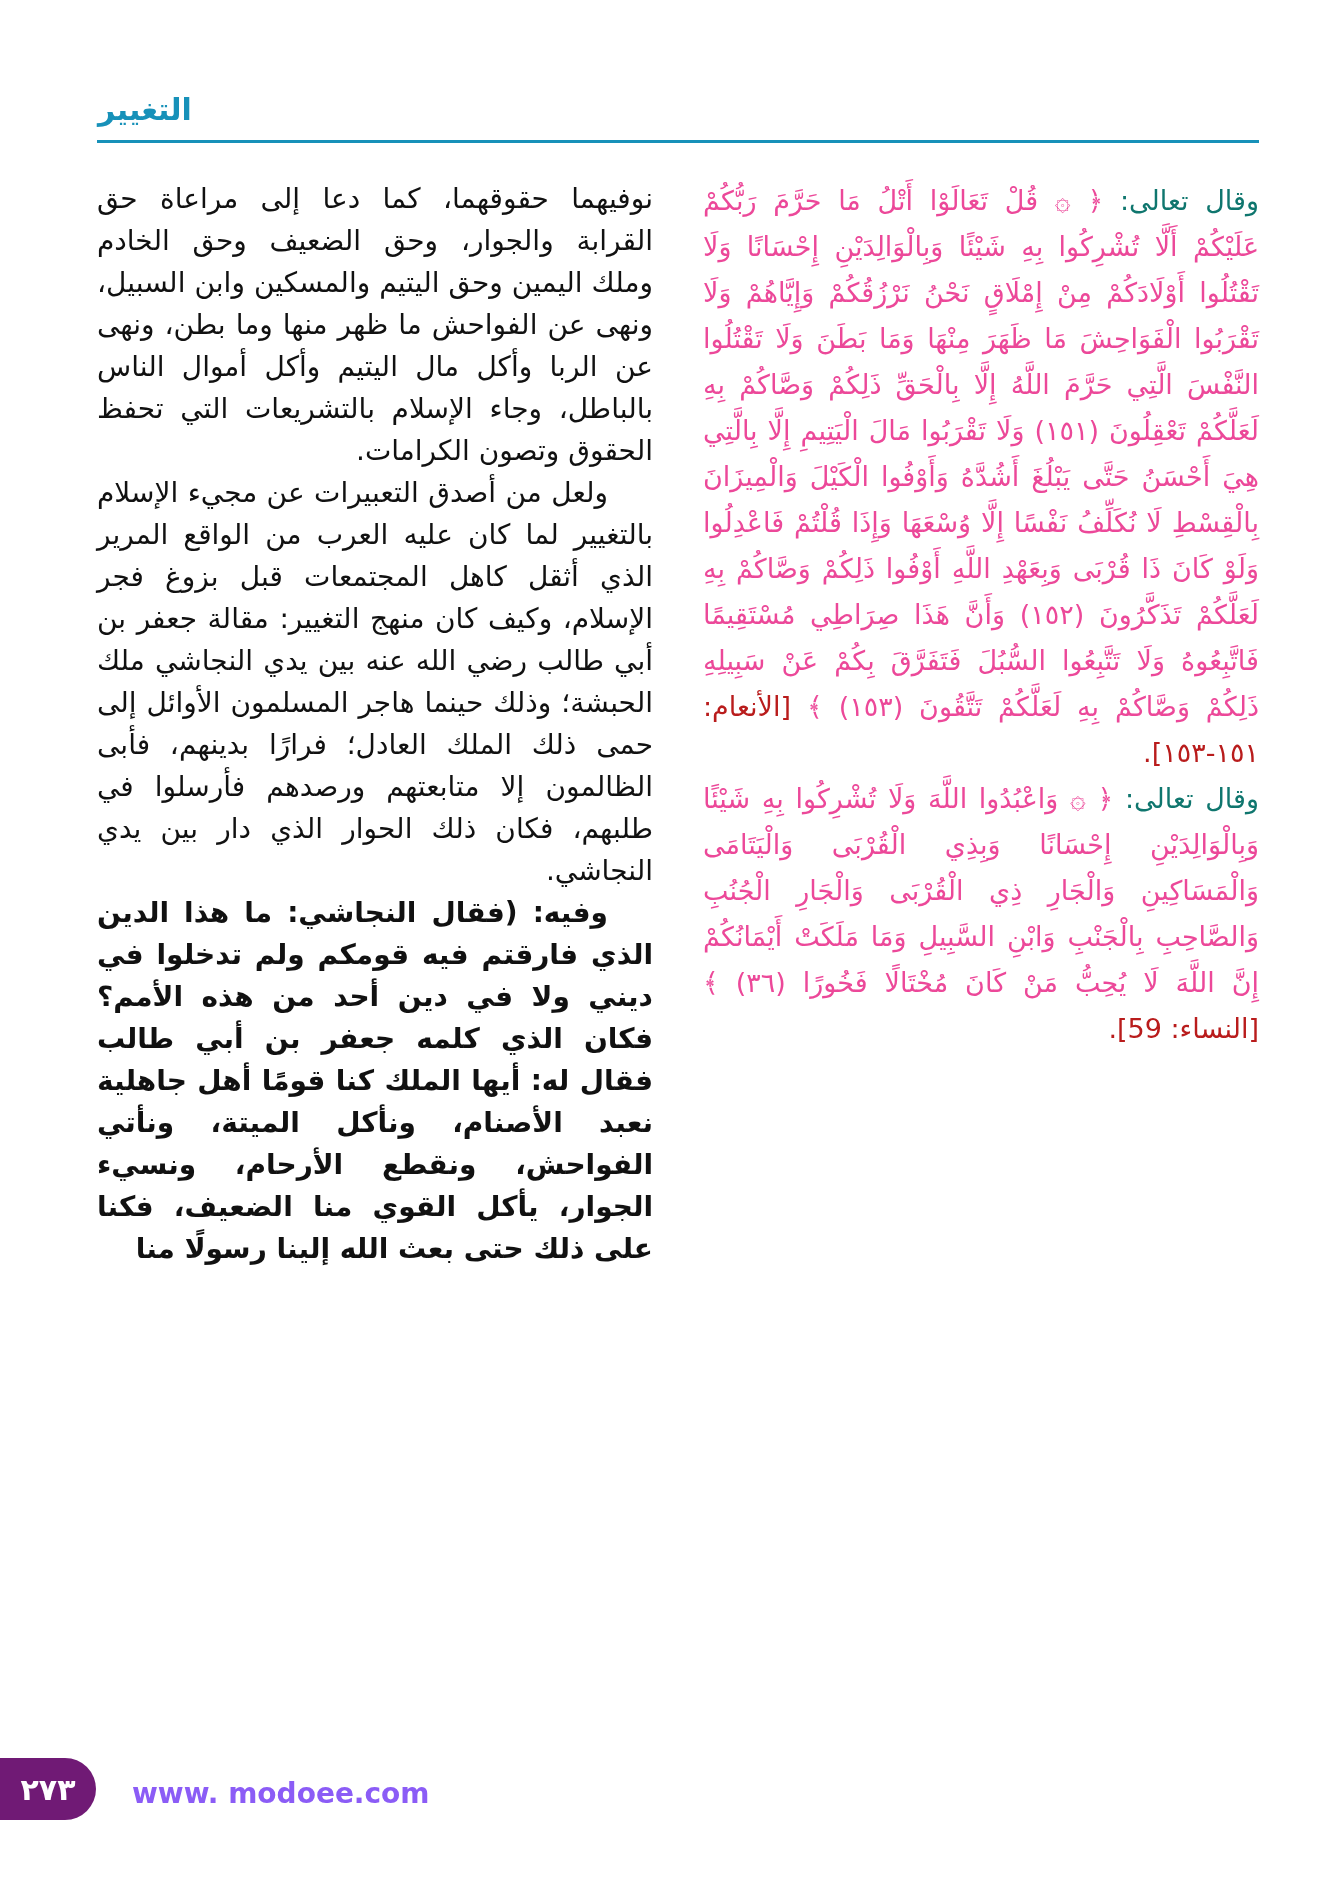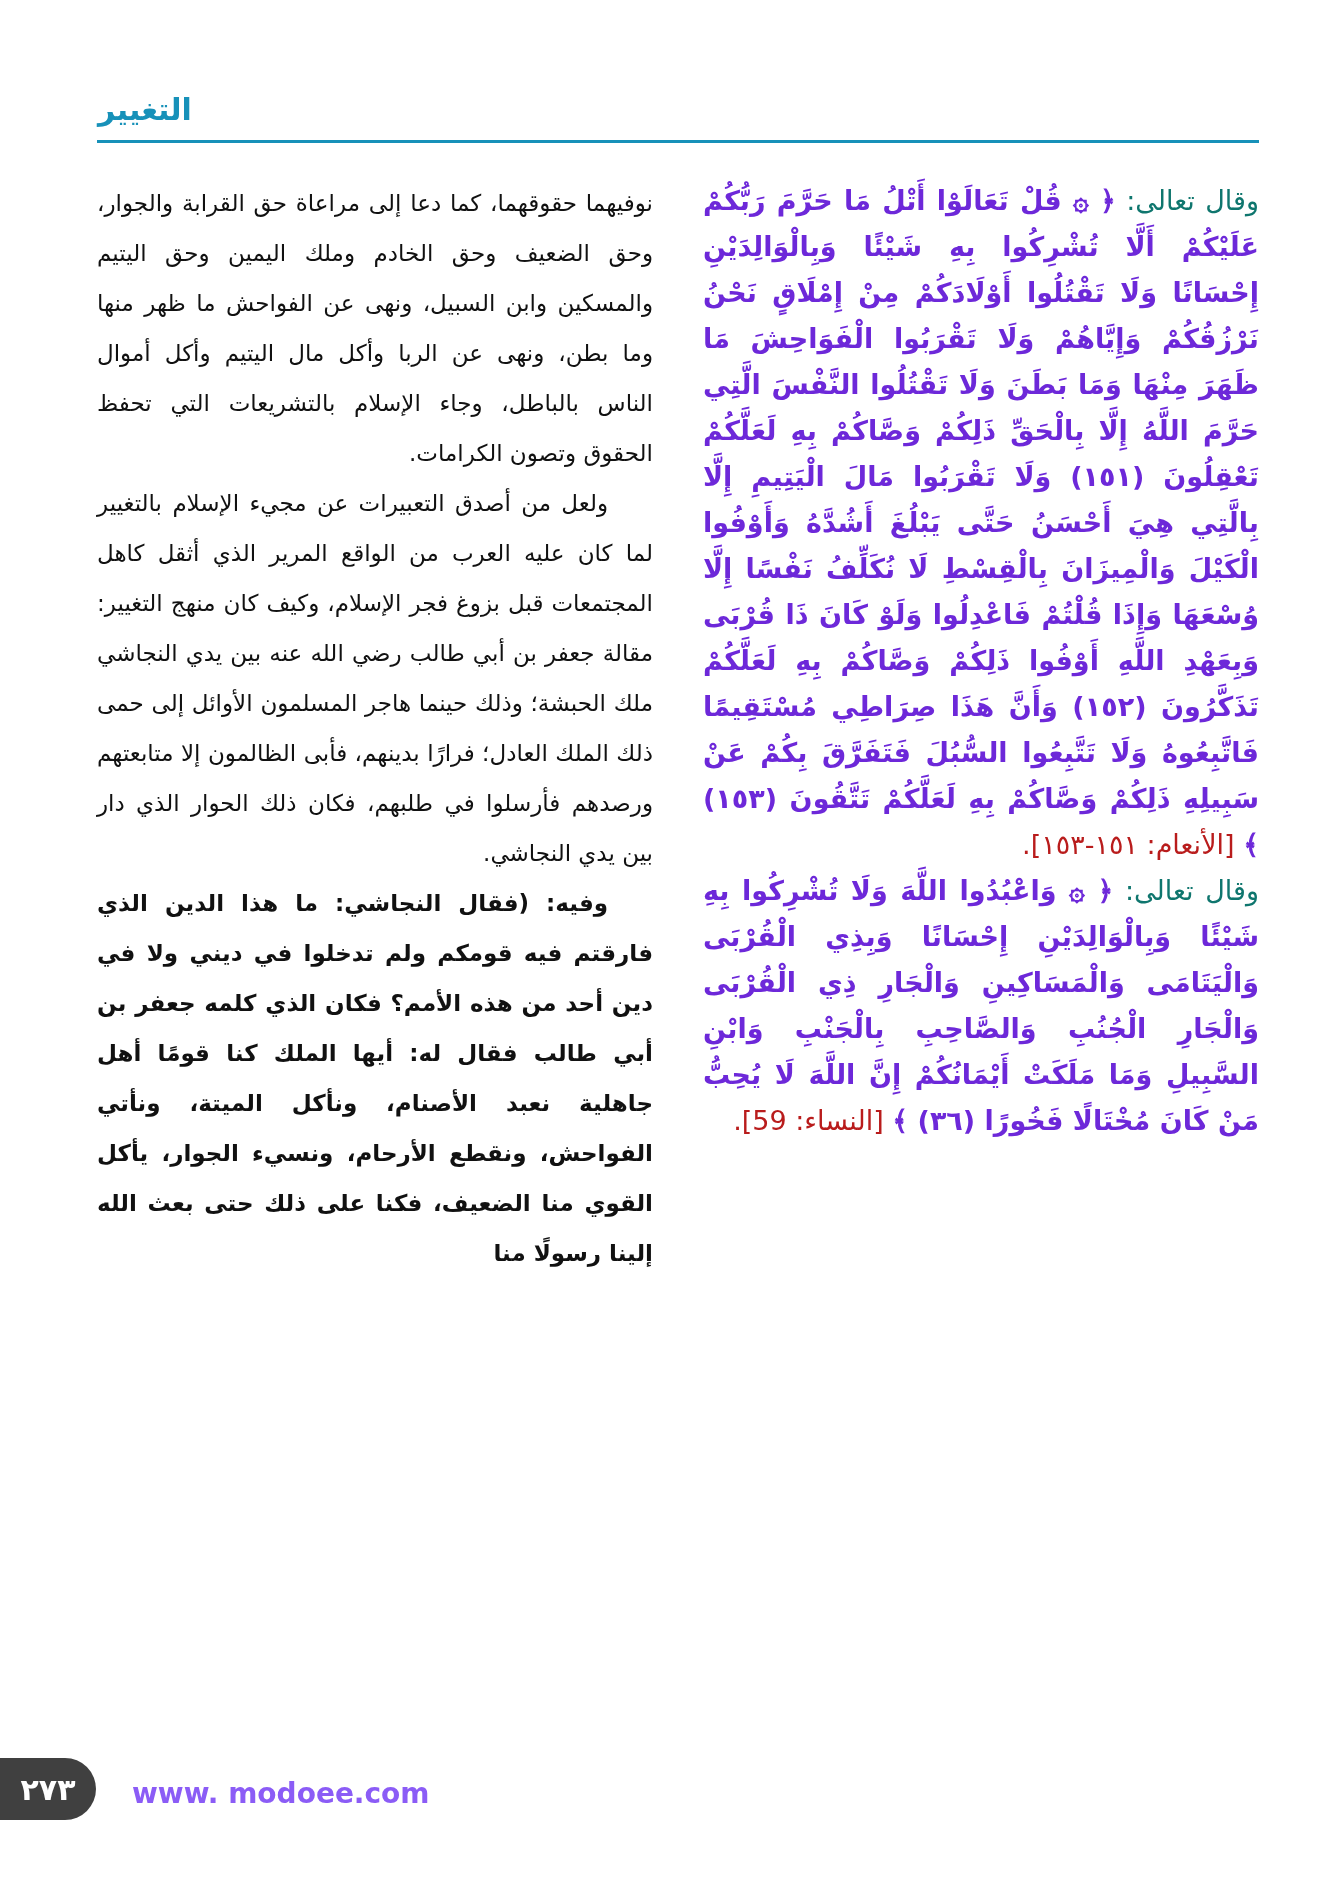--- a/index.html
+++ b/index.html
@@ -45,40 +45,40 @@
     flex-direction: row; 
     gap: 50px;
   }
   .col {
     flex: 1 1 0;
     text-align: justify;
     color: #111111;
   }
   .col p { margin: 0; }
   .col-right { font-size: 27px; line-height: 46px; }
-  .col-left  { font-size: 23px; line-height: 50px; }
+  .col-left  { font-size: 28px; line-height: 42px; }
   .indent { text-indent: 45px; }
   .bold { font-weight: bold; }
   .quran {
-    color: #6d28d9;
-    font-weight: bold;
+    color: #ec4899;
+    font-weight: normal;
   }
   .cite {
     color: #b91c1c;
     font-weight: normal;
   }
   .intro { color: #0f766e; }
   
   .page-number-badge {
     position: absolute;
     left: 0;
     bottom: 70px;
     width: 96px;
     height: 62px;
-    background: #404040;
+    background: #701a75;
     border-radius: 0 31px 31px 0;
     display: flex;
     align-items: center;
     justify-content: center;
   }
   .page-number {
     color: #ffffff;
     font-size: 30px;
     font-weight: bold;
   }

